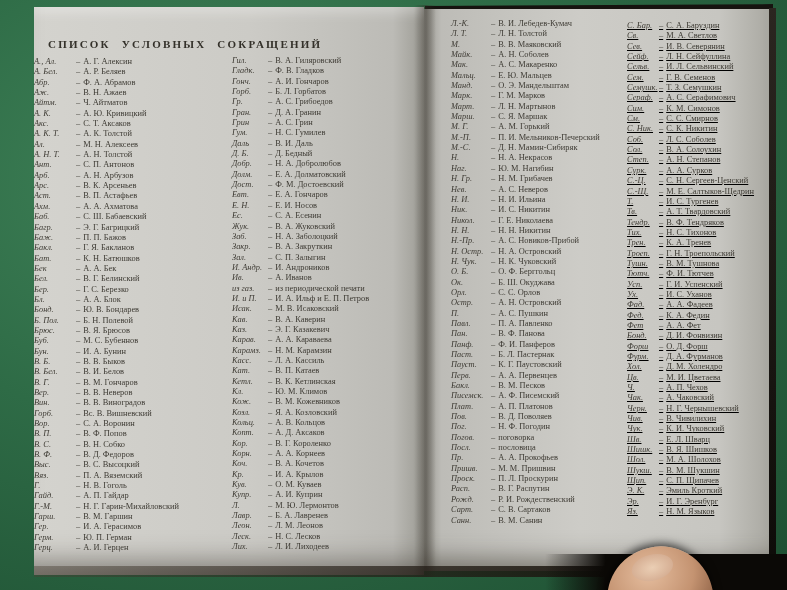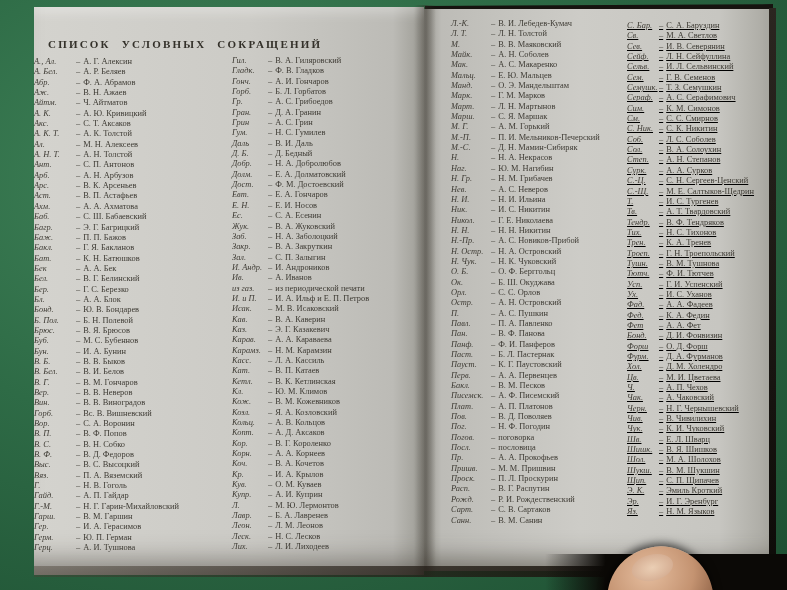--- a/index.html
+++ b/index.html
@@ -318,21 +318,21 @@
           <span class="name">И. А. Герасимов</span>
         </div>
         <div class="row">
           <span class="abbr">Герм.</span>
           <span class="dash">–</span>
           <span class="name">Ю. П. Герман</span>
         </div>
         <div class="row">
           <span class="abbr">Герц.</span>
           <span class="dash">–</span>
-          <span class="name">А. И. Тушнова</span>
+          <span class="name">А. И. Герцен</span>
         </div>
       </div>
     <div class="col col-2">
         <div class="row">
           <span class="abbr">Гил.</span>
           <span class="dash">–</span>
           <span class="name">В. А. Гиляровский</span>
         </div>
         <div class="row">
           <span class="abbr">Гладк.</span>

